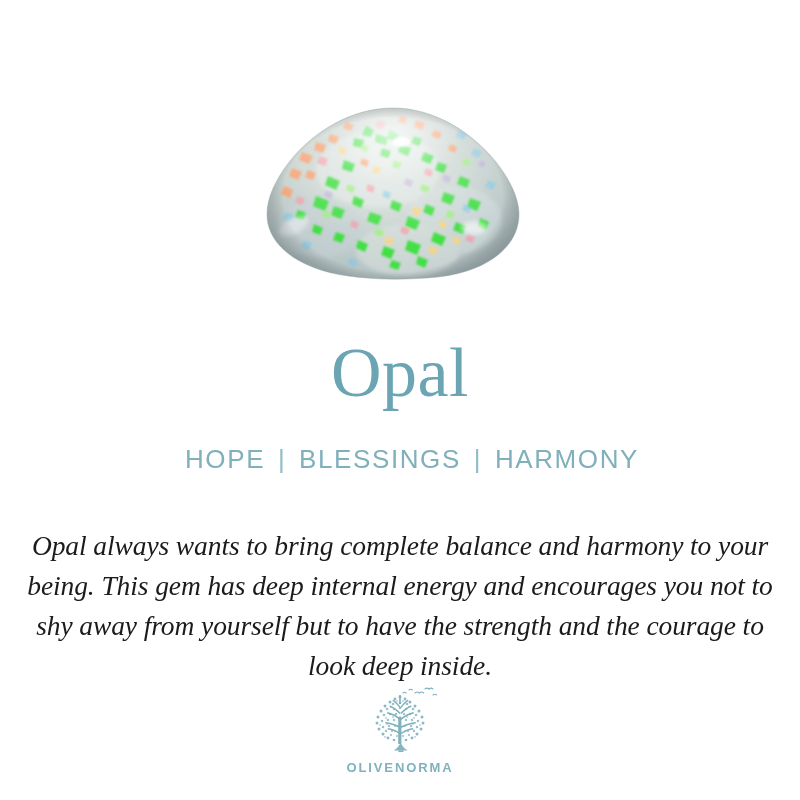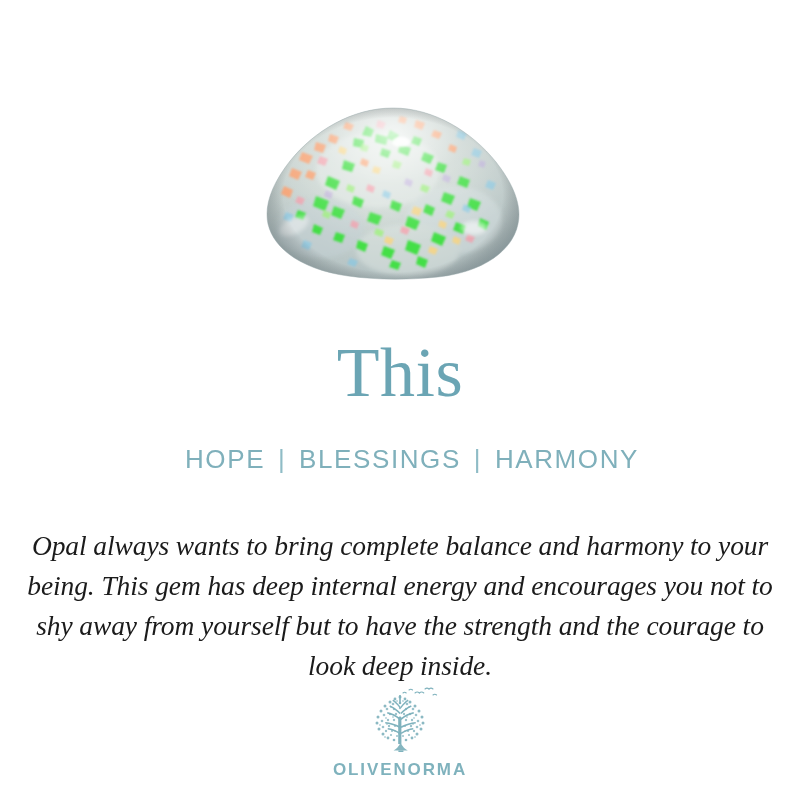--- a/index.html
+++ b/index.html
@@ -94,21 +94,21 @@
     align-items: center;
   }
   .logo-mark {
     width: 86px;
     height: 74px;
   }
   .logo-mark svg { display: block; width: 100%; height: 100%; }
   .logo-word {
     margin-top: 2px;
     font-family: "Liberation Sans", sans-serif;
-    font-size: 17px;
+    font-size: 13px;
     letter-spacing: 1.9px;
     font-weight: 700;
     color: #7fb2bd;
   }
 </style>
 </head>
 <body>
 
 <div class="card">
 
@@ -279,21 +279,21 @@
                C 176 8, 214 32, 238 62
                C 256 85, 264 106, 260 124
                C 255 150, 226 172, 180 177
                C 150 180, 118 180, 90 176
                C 46 170, 16 150, 10 124
                C 6 105, 14 84, 32 61
                C 56 31, 94 8, 135 8 Z" fill="none" stroke="#9aa9ad" stroke-width="0.8" opacity="0.55"></path>
     </svg>
   </div>
 
-  <div class="title">This</div>
+  <div class="title">Opal</div>
 
   <div class="subtitle">
     <span>HOPE</span>
     <span class="sep">|</span>
     <span>BLESSINGS</span>
     <span class="sep">|</span>
     <span>HARMONY</span>
   </div>
 
   <p class="body-copy">Opal always wants to bring complete balance and harmony to your being. This gem has deep internal energy and encourages you not to shy away from yourself but to have the strength and the courage to look deep inside.</p>

